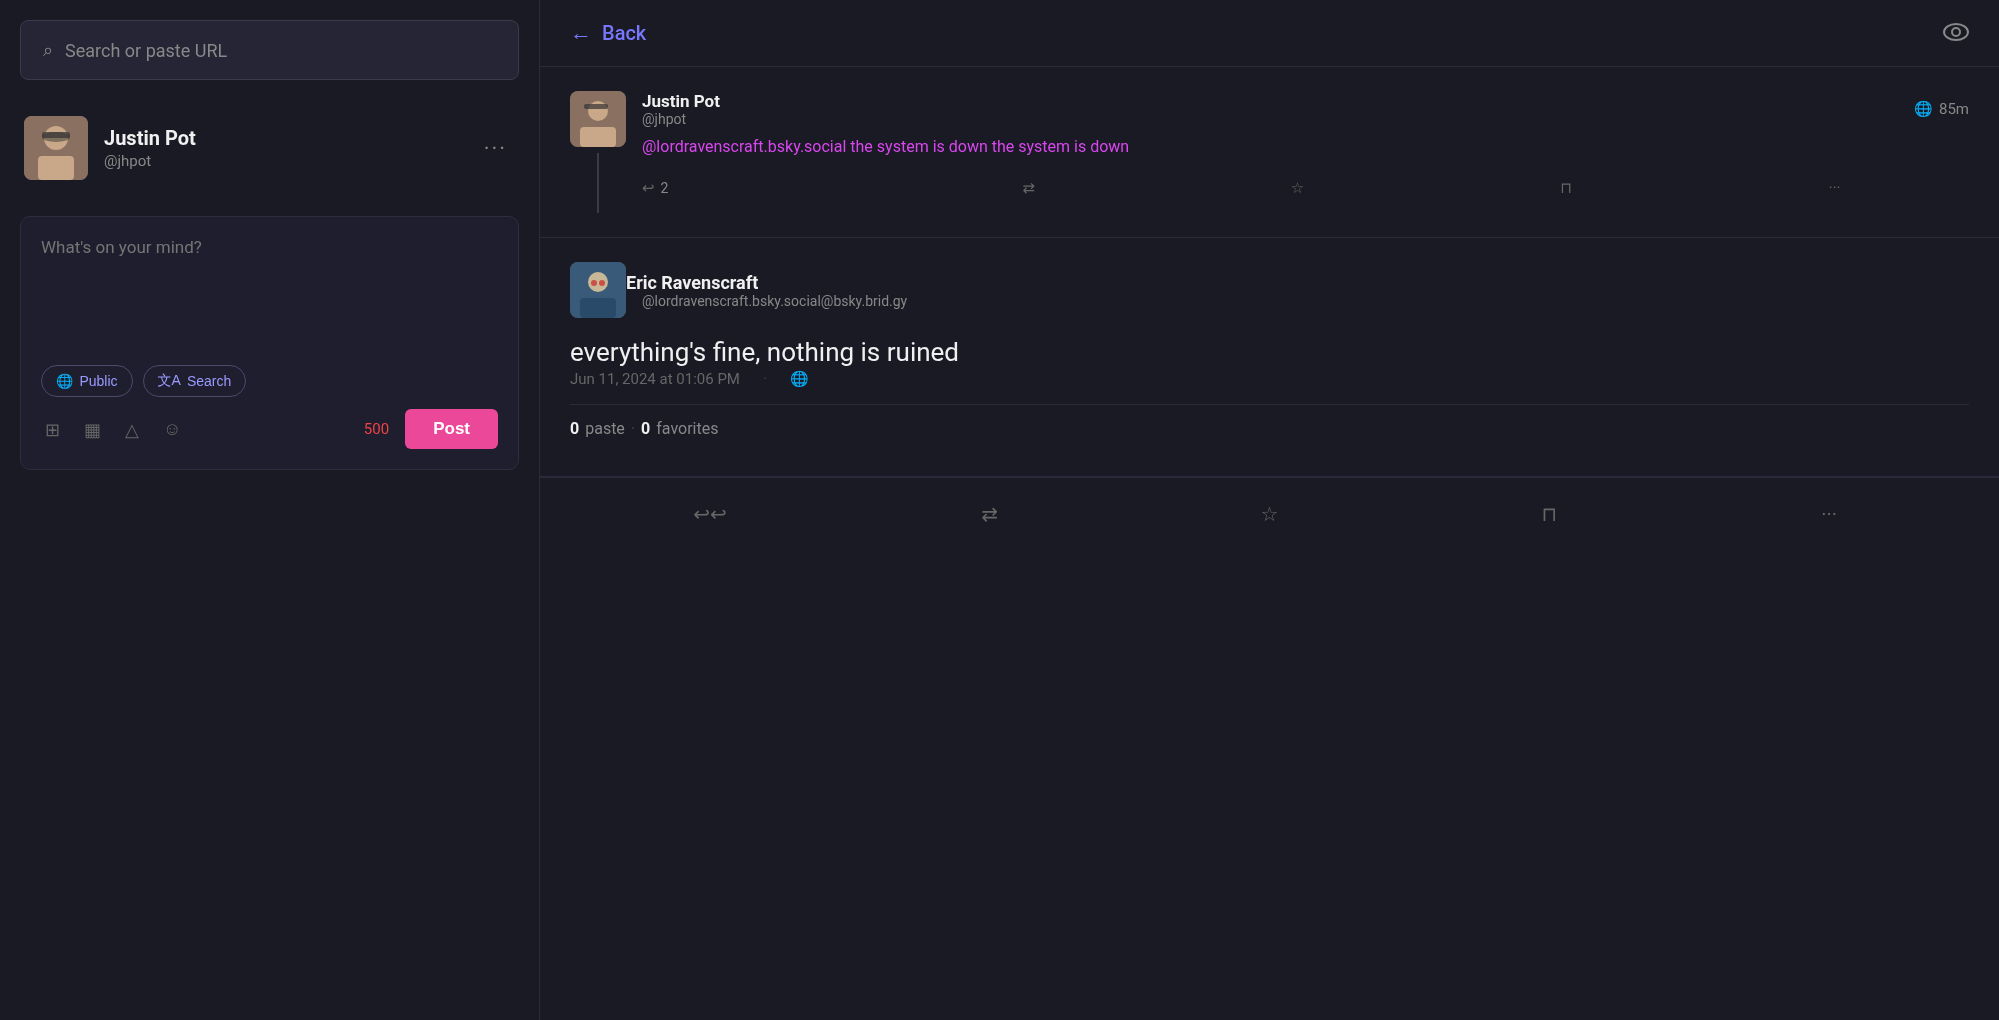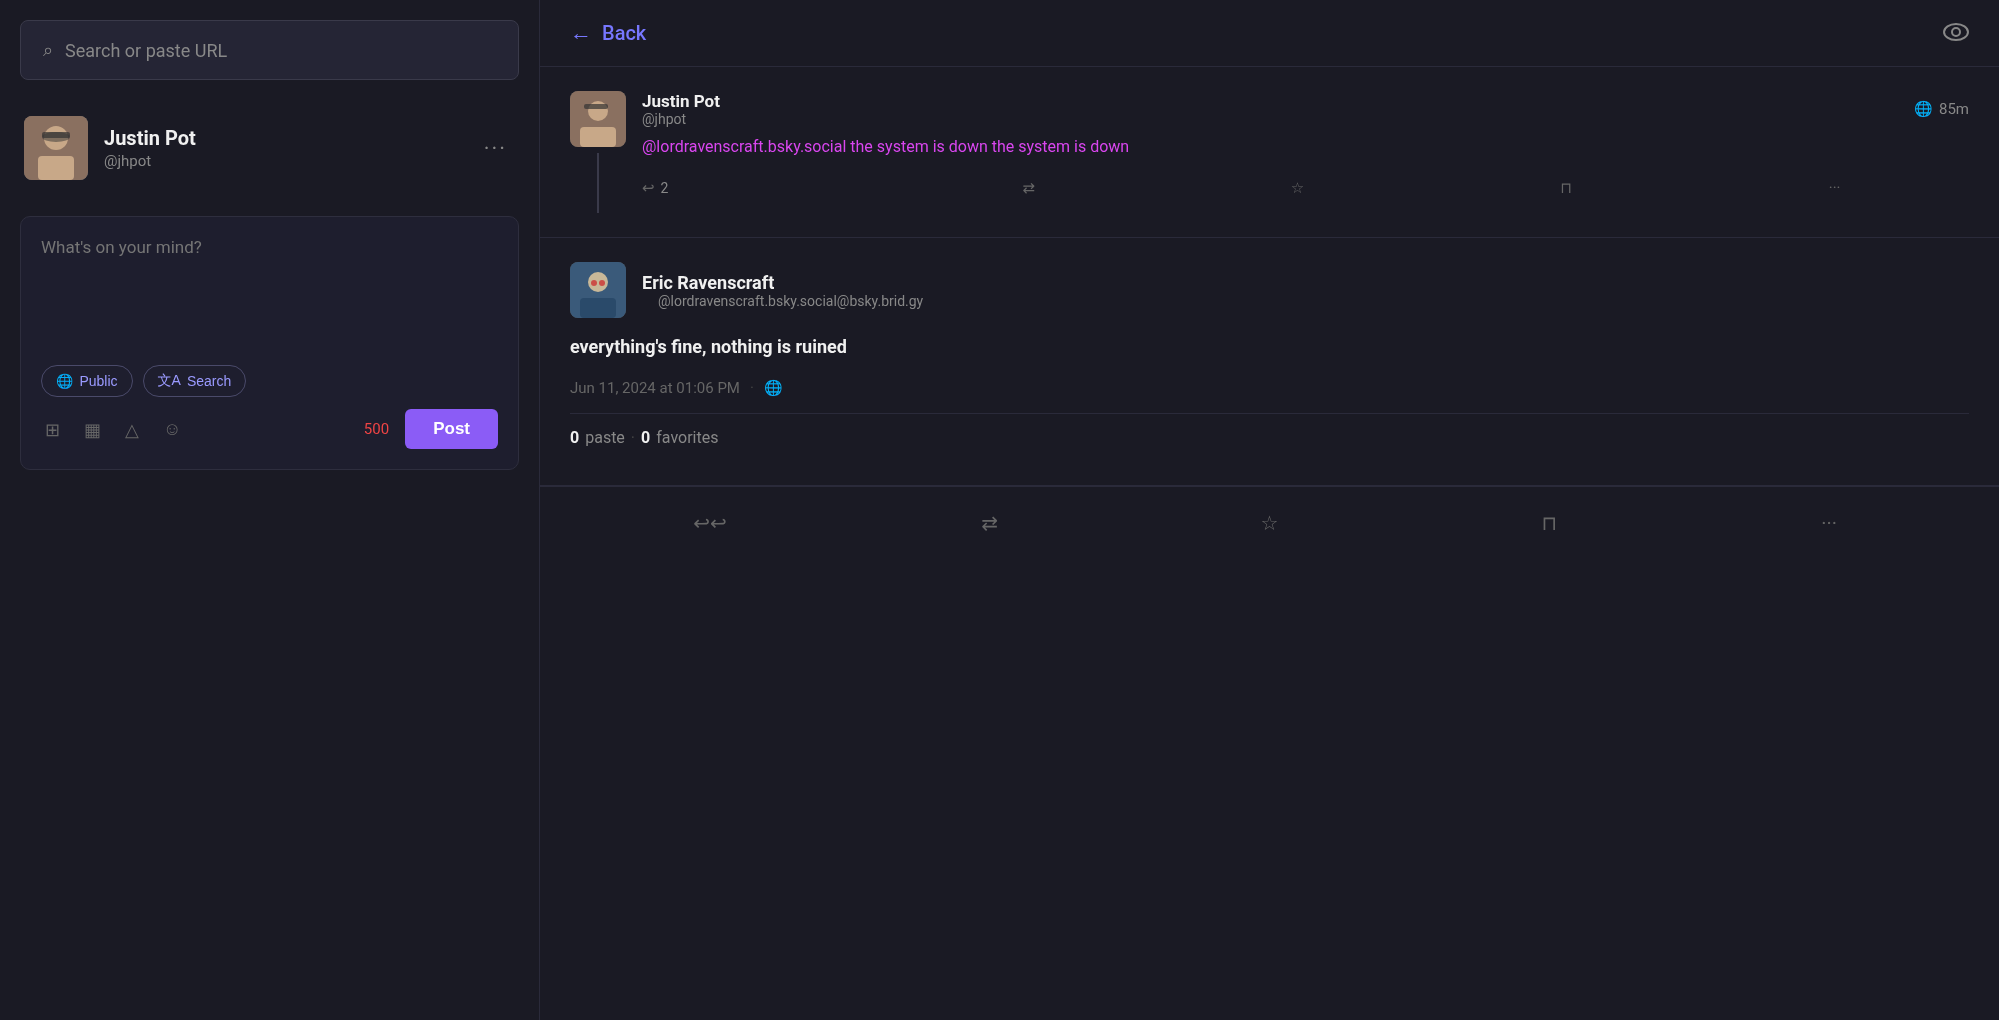--- a/index.html
+++ b/index.html
@@ -153,21 +153,21 @@
       padding: 4px;
     }
 
     .char-count {
       color: #ef4444;
       font-size: 15px;
       margin-left: auto;
     }
 
     .post-btn {
-      background: #8b5cf6;
+      background: #ec4899;
       color: white;
       border: none;
       border-radius: 6px;
       padding: 10px 28px;
       font-size: 17px;
       font-weight: 600;
       cursor: pointer;
     }
 
     
@@ -318,21 +318,20 @@
 
     
     .main-post {
       padding: 24px 30px;
       border-bottom: 1px solid #2a2a3a;
     }
 
     .main-post-header {
       display: flex;
       align-items: center;
-      gap: 16px;
       margin-bottom: 16px;
     }
 
     .main-avatar {
       width: 56px;
       height: 56px;
       border-radius: 8px;
       background: #555;
       overflow: hidden;
       flex-shrink: 0;
@@ -348,31 +347,30 @@
       color: #f0f0f0;
     }
 
     .main-handle {
       font-size: 14px;
       color: #888;
       margin-left: 16px;
     }
 
     .main-post-text {
-      font-size: 18px;
-      font-weight: 700;
+      font-size: 26px;
+      font-weight: 400;
       color: #f0f0f0;
       line-height: 1.4;
-      margin-bottom: 20px;
     }
 
     .main-post-meta {
       display: flex;
       align-items: center;
-      gap: 10px;
+      gap: 23px;
       color: #666;
       font-size: 15px;
       margin-bottom: 16px;
     }
 
     .dot {
       color: #444;
     }
 
     .main-post-stats {

